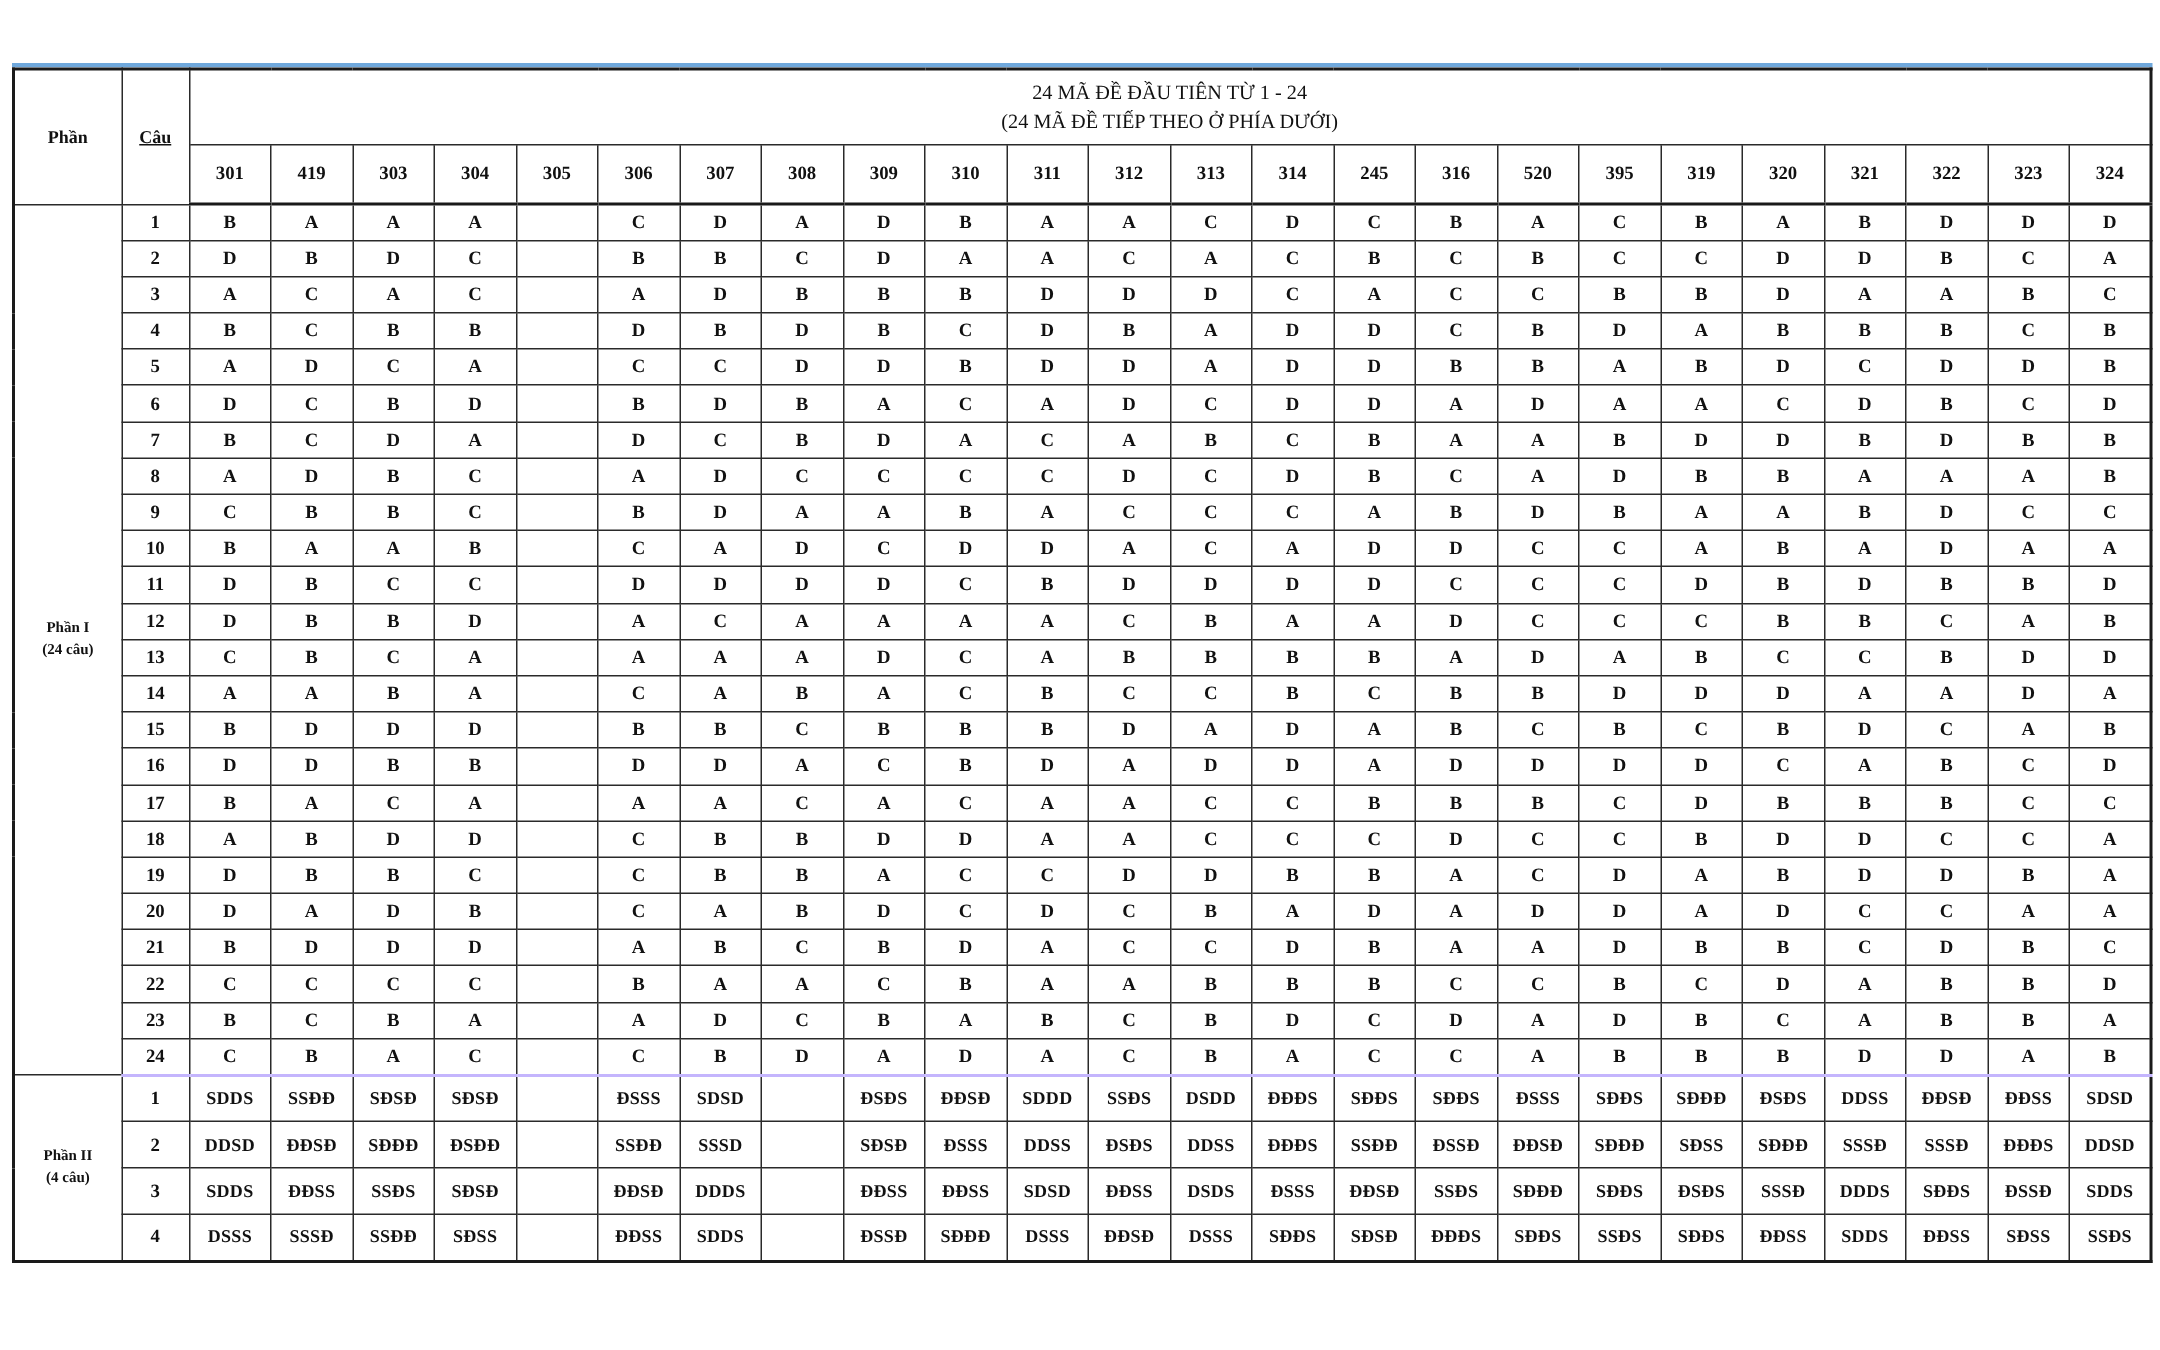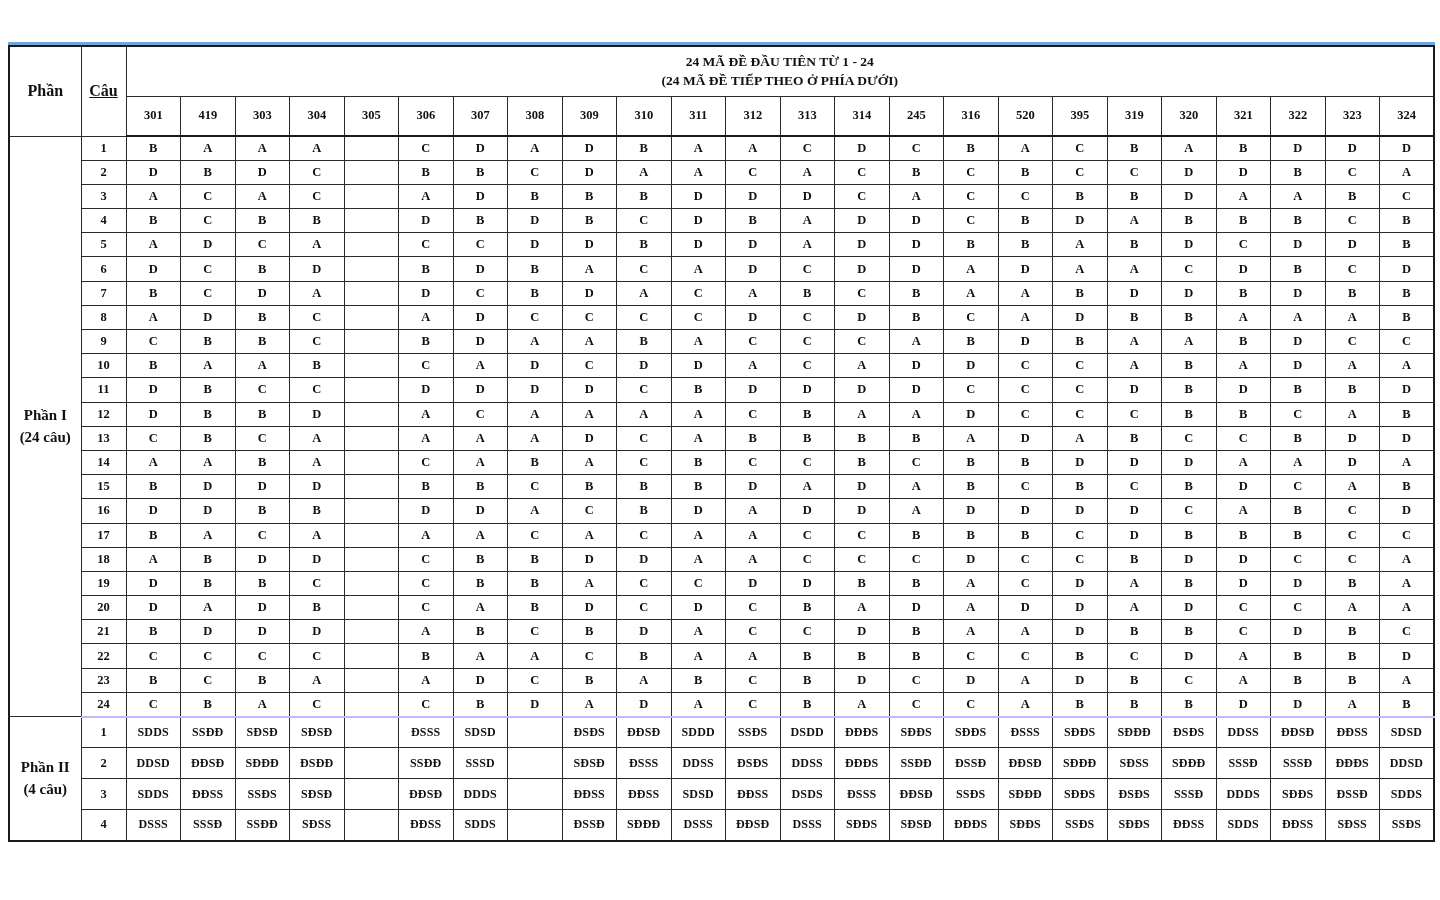--- a/index.html
+++ b/index.html
@@ -34,39 +34,39 @@
     white-space: nowrap;
   }
   
   table.answer-table { border: 2px solid #1a1a1a; }
 
   tr.title-row { height: 50px; }
   tr.codes-row { height: 40px; }
 
   th.corner-cell {
     font-weight: bold;
-    font-size: 16px;
+    font-size: 12px;
   }
   th.corner-phan { border-right: 2px solid #1a1a1a; }
   th.corner-cau  { border-right: 2px solid #1a1a1a; text-decoration: underline; }
 
   th.title-cell {
-    font-weight: bold;
+    font-weight: normal;
     font-size: 13.5px;
     line-height: 1.45;
   }
   tr.codes-row th {
     font-weight: bold;
     font-size: 12.5px;
     border-bottom: 2px solid #1a1a1a;
   }
 
   td.part-label {
     font-weight: bold;
-    font-size: 15px;
+    font-size: 10px;
     line-height: 1.5;
     border-right: 2px solid #1a1a1a;
   }
   td.q-cell {
     font-weight: bold;
     font-size: 12.5px;
     border-right: 2px solid #1a1a1a;
   }
   td.answer-cell {
     font-weight: bold;

